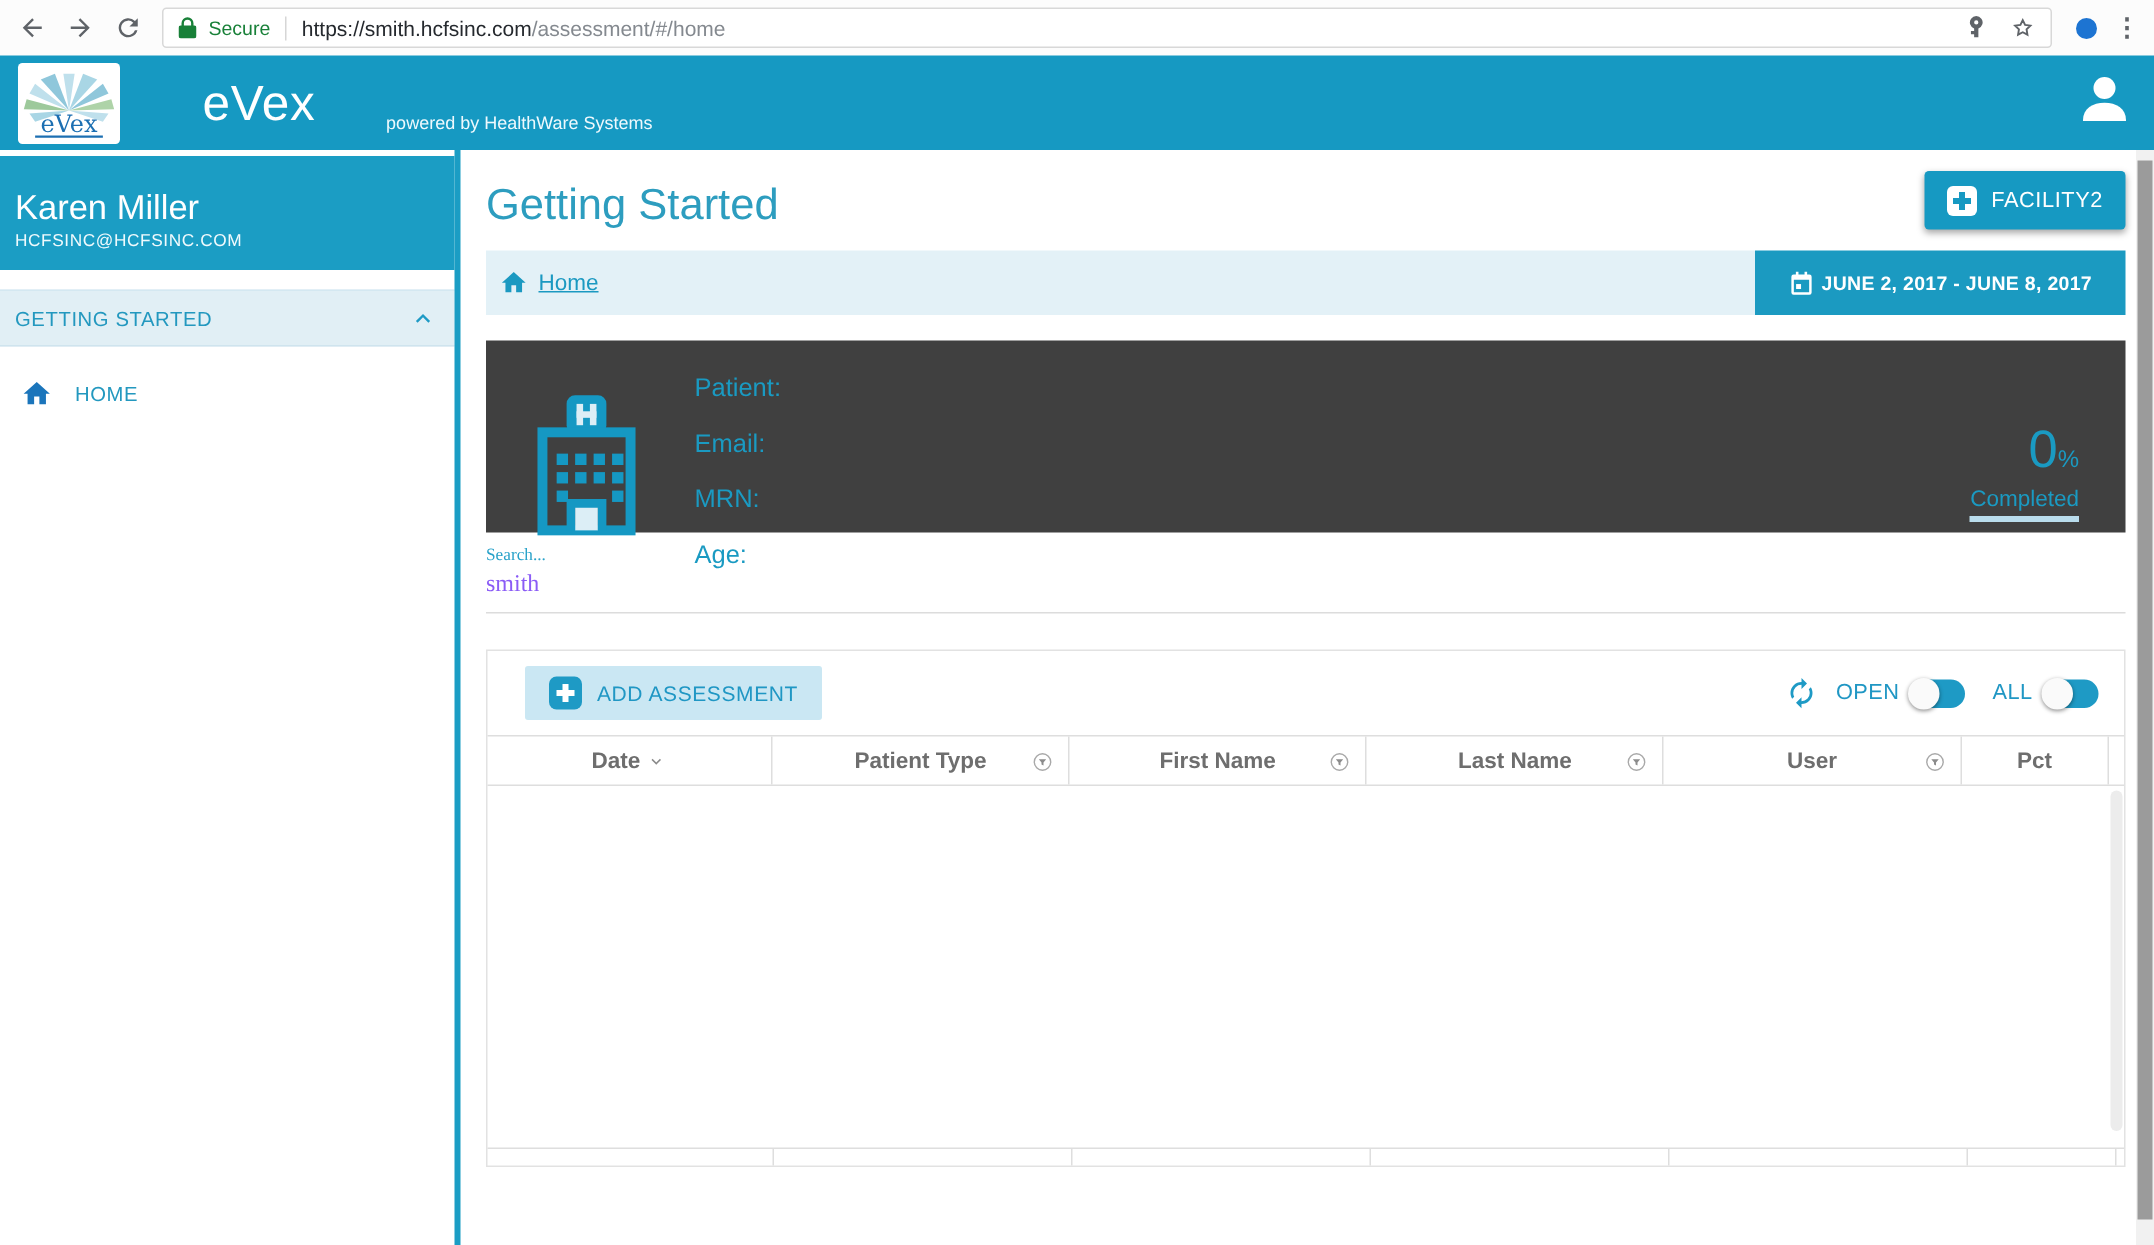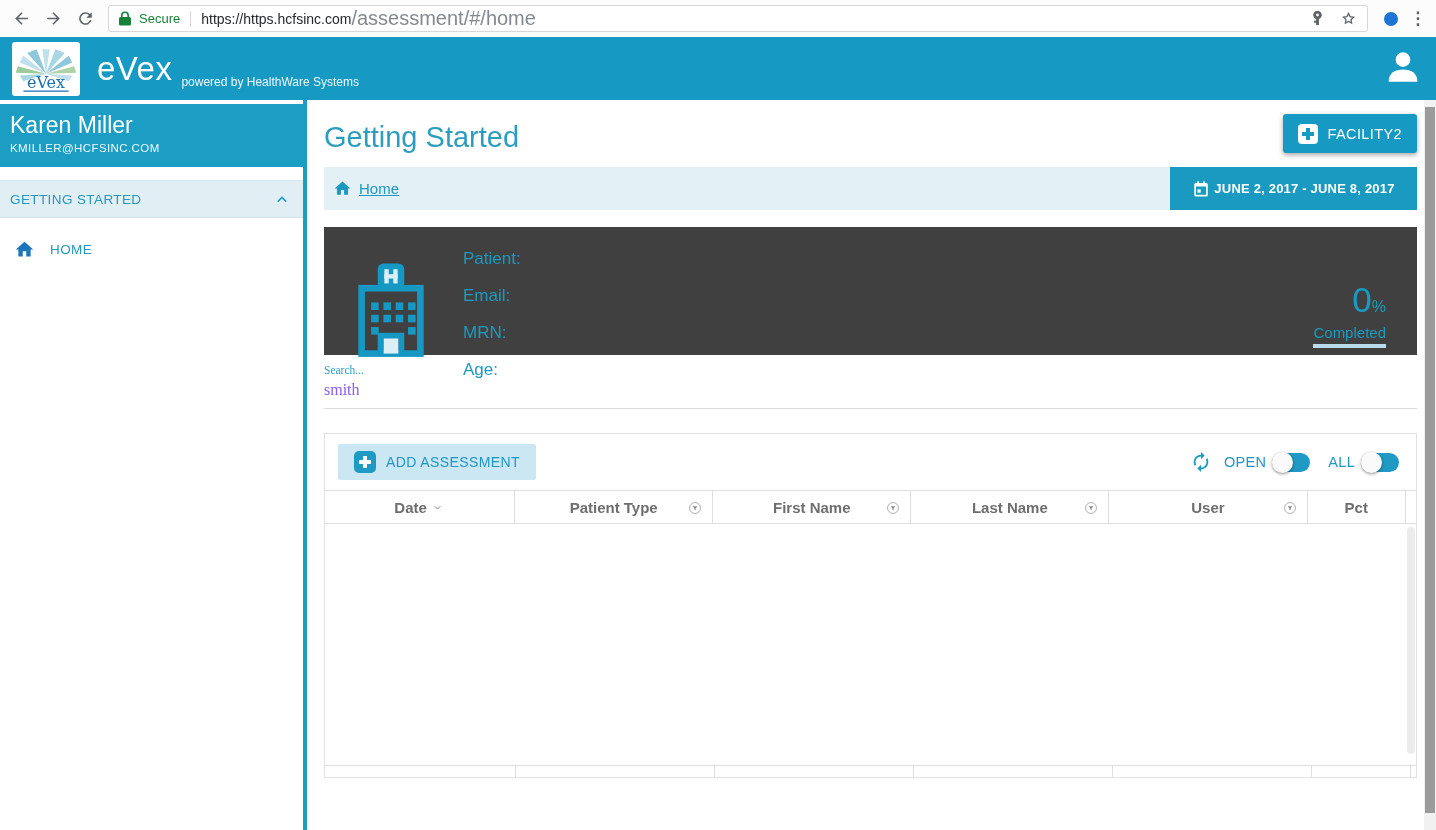--- a/index.html
+++ b/index.html
@@ -10,45 +10,45 @@
   .chrome { height:37px; background:#fcfcfc; display:flex; align-items:center; padding:0 8px; }
   .nav-btn { width:26px; height:26px; display:flex; align-items:center; justify-content:center;
              margin-right:6px; cursor:pointer; }
   .nav-btn svg { width:19px; height:19px; fill:#5f6368; }
   .omnibox { flex:1; height:27px; background:#fff; border:1px solid #d8d8d8; border-radius:3px;
              display:flex; align-items:center; padding:0 10px; margin:0 8px 0 4px; }
   .lock-wrap { display:flex; align-items:center; gap:8px; }
   .secure-label { color:#188038; font-size:13px; }
   .url-sep { width:1px; height:16px; background:#d6d6d6; margin:0 10px; }
   .url-host { color:#25292e; font-size:14px; }
-  .url-path { color:#84898f; font-size:20px; }
+  .url-path { color:#84898f; font-size:14px; }
   .omni-right { margin-left:auto; display:flex; align-items:center; gap:14px; }
   .omni-right svg { width:17px; height:17px; fill:#5f6368; }
   .avatar-ring { width:11px; height:11px; border:7px solid #1d74d2; border-radius:50%;
                  margin:0 10px 0 8px; background:#fff; }
   .menu-dots { color:#5f6368; font-size:17px; font-weight:bold; width:20px; text-align:center;
                letter-spacing:0; line-height:1; }
 
   
-  .app-header { height:63px; background:#1699c2; display:flex; align-items:center; }
+  .app-header { height:63px; background:#1699c2; display:flex; align-items:center;gap:38px; }
   .logo-box { width:68px; height:54px; background:#fff; border-radius:3px; margin-left:12px;
               display:flex; align-items:center; justify-content:center; overflow:hidden; }
   .app-name { color:#fff; font-size:33px; font-weight:400; margin-left:17px; letter-spacing:.5px; }
   .tagline { color:#eef9fd; font-size:12px; align-self:flex-end; margin:0 0 11px 9px; }
   .person-btn { margin-left:auto; margin-right:13px; cursor:pointer; }
   .person-btn svg { width:40px; height:40px; fill:#fff; }
 
   
   .app-body { height:730px; display:flex; position:relative; }
   .sidebar { width:303px; background:#fff; }
   .main { flex:1; border-left:4px solid #1b9dc4; padding:14px 19px 0 17px; overflow:hidden;
           position:relative; }
 
   
-  .user-panel { margin-top:4px; background:#1b9dc4; padding:8px 10px 13px 10px; }
+  .user-panel { margin-top:4px; background:#1b9dc4; padding:21px 10px 13px 10px; }
   .user-name { color:#fff; font-size:23px; }
   .user-email { color:#f0fafd; font-size:11.5px; letter-spacing:.4px; margin-top:3px; }
   .section-row { margin-top:13px; background:#e1eff5; border-top:1px solid #d4e8f1;
                  border-bottom:1px solid #cfe4ee; height:38px; display:flex; align-items:center;
                  padding:0 12px 0 10px; cursor:pointer; }
   .section-label { color:#2398bf; font-size:13.5px; letter-spacing:.4px; }
   .section-row svg { width:18px; height:18px; fill:#1e9ac5; margin-left:auto; }
   .nav-item { margin-top:12px; height:38px; display:flex; align-items:center; padding:0 14px;
               cursor:pointer; }
   .nav-item .home-ic { width:21px; height:21px; fill:#1b75bb; }
@@ -95,21 +95,21 @@
   .search-label { color:#29a2c9; font-size:11.5px; }
   .search-input { border:none; outline:none; background:transparent; display:block;
                   font-size:16px; color:#8b5cf6; margin-top:5px; width:400px;
                   font-family:inherit; }
 
   
   .table-panel { margin-top:24px; border:1px solid #e2e2e2; height:345px; background:#fff;
                  display:flex; flex-direction:column; }
   .tp-toolbar { height:56px; display:flex; align-items:center; padding:0 13px; }
   .add-btn { background:#cae7f3; border:none; border-radius:2px; height:36px; display:flex;
-             align-items:center; gap:10px; padding:0 16px; cursor:pointer; font-family:inherit; }
+             align-items:center; gap:10px; padding:0 16px; cursor:pointer; font-family:inherit;margin-left:12px; }
   .plus-badge-teal { width:22px; height:22px; background:#1e9ac5; border-radius:5px; position:relative; }
   .plus-badge-teal::before, .plus-badge-teal::after { content:""; position:absolute; background:#fff; }
   .plus-badge-teal::before { left:5px; top:9px; width:12px; height:4px; }
   .plus-badge-teal::after { left:9px; top:5px; width:4px; height:12px; }
   .add-label { color:#2097c4; font-size:14px; letter-spacing:.4px; }
   .tp-right { margin-left:auto; display:flex; align-items:center; }
   .refresh-btn { width:22px; height:22px; cursor:pointer; margin-right:12px; }
   .refresh-btn svg { width:22px; height:22px; fill:#1e9ac5; }
   .toggle-label { color:#2097c4; font-size:14.5px; letter-spacing:.3px; margin-right:8px; }
   .toggle { width:36px; height:19px; background:#1e9ac5; border-radius:10px; position:relative;
@@ -161,21 +161,21 @@
       </svg>
   </div>
   <div class="omnibox">
     <span class="lock-wrap">
       <svg width="12" height="15" viewBox="0 0 12 15">
           <path fill="#188038" d="M2 6V4.5a4 4 0 0 1 8 0V6h.5A1.5 1.5 0 0 1 12 7.5v5.5a1.5 1.5 0 0 1-1.5 1.5h-9A1.5 1.5 0 0 1 0 13V7.5A1.5 1.5 0 0 1 1.5 6H2zm1.6 0h4.8V4.5a2.4 2.4 0 0 0-4.8 0V6z"></path>
         </svg>
       <span class="secure-label">Secure</span>
     </span>
     <span class="url-sep"></span>
-    <span class="url-host">https://https.hcfsinc.com</span>
+    <span class="url-host">https://smith.hcfsinc.com</span>
     <span class="url-path">/assessment/#/home</span>
     <span class="omni-right">
       <svg viewBox="0 0 24 24">
           <path d="M12.65 10A6 6 0 1 0 12.65 14H15v3h3v-3h3v-4h-8.35zM7 14a2 2 0 1 1 0-4 2 2 0 0 1 0 4z" transform="rotate(90 12 12)"></path>
         </svg>
       <svg viewBox="0 0 24 24">
           <path fill="none" stroke="#5f6368" stroke-width="1.8" d="M12 4.8l2.2 4.5 5 .7-3.6 3.5.8 5-4.4-2.3-4.4 2.3.8-5L4.8 10l5-.7z"></path>
         </svg>
     </span>
   </div>
@@ -209,21 +209,21 @@
       <path d="M3.4 20.4c0-4.6 3.9-6.9 8.6-6.9s8.6 2.3 8.6 6.9v.4H3.4z"></path>
     </svg>
   </div>
 </div>
 
 <div class="app-body">
 
   <aside class="sidebar">
     <div class="user-panel">
       <div class="user-name">Karen Miller</div>
-      <div class="user-email">KMILLER@HCFSINC.COM</div>
+      <div class="user-email">HCFSINC@HCFSINC.COM</div>
     </div>
     <div class="section-row">
       <span class="section-label">GETTING STARTED</span>
       <svg viewBox="0 0 24 24">
           <path d="M12 8.4l6.3 6.3-1.5 1.5L12 11.4l-4.8 4.8-1.5-1.5z"></path>
         </svg>
     </div>
     <div class="nav-item">
       <svg class="home-ic" viewBox="0 0 24 24">
           <path d="M10 20v-6h4v6h5v-8h3L12 3 2 12h3v8z"></path>

